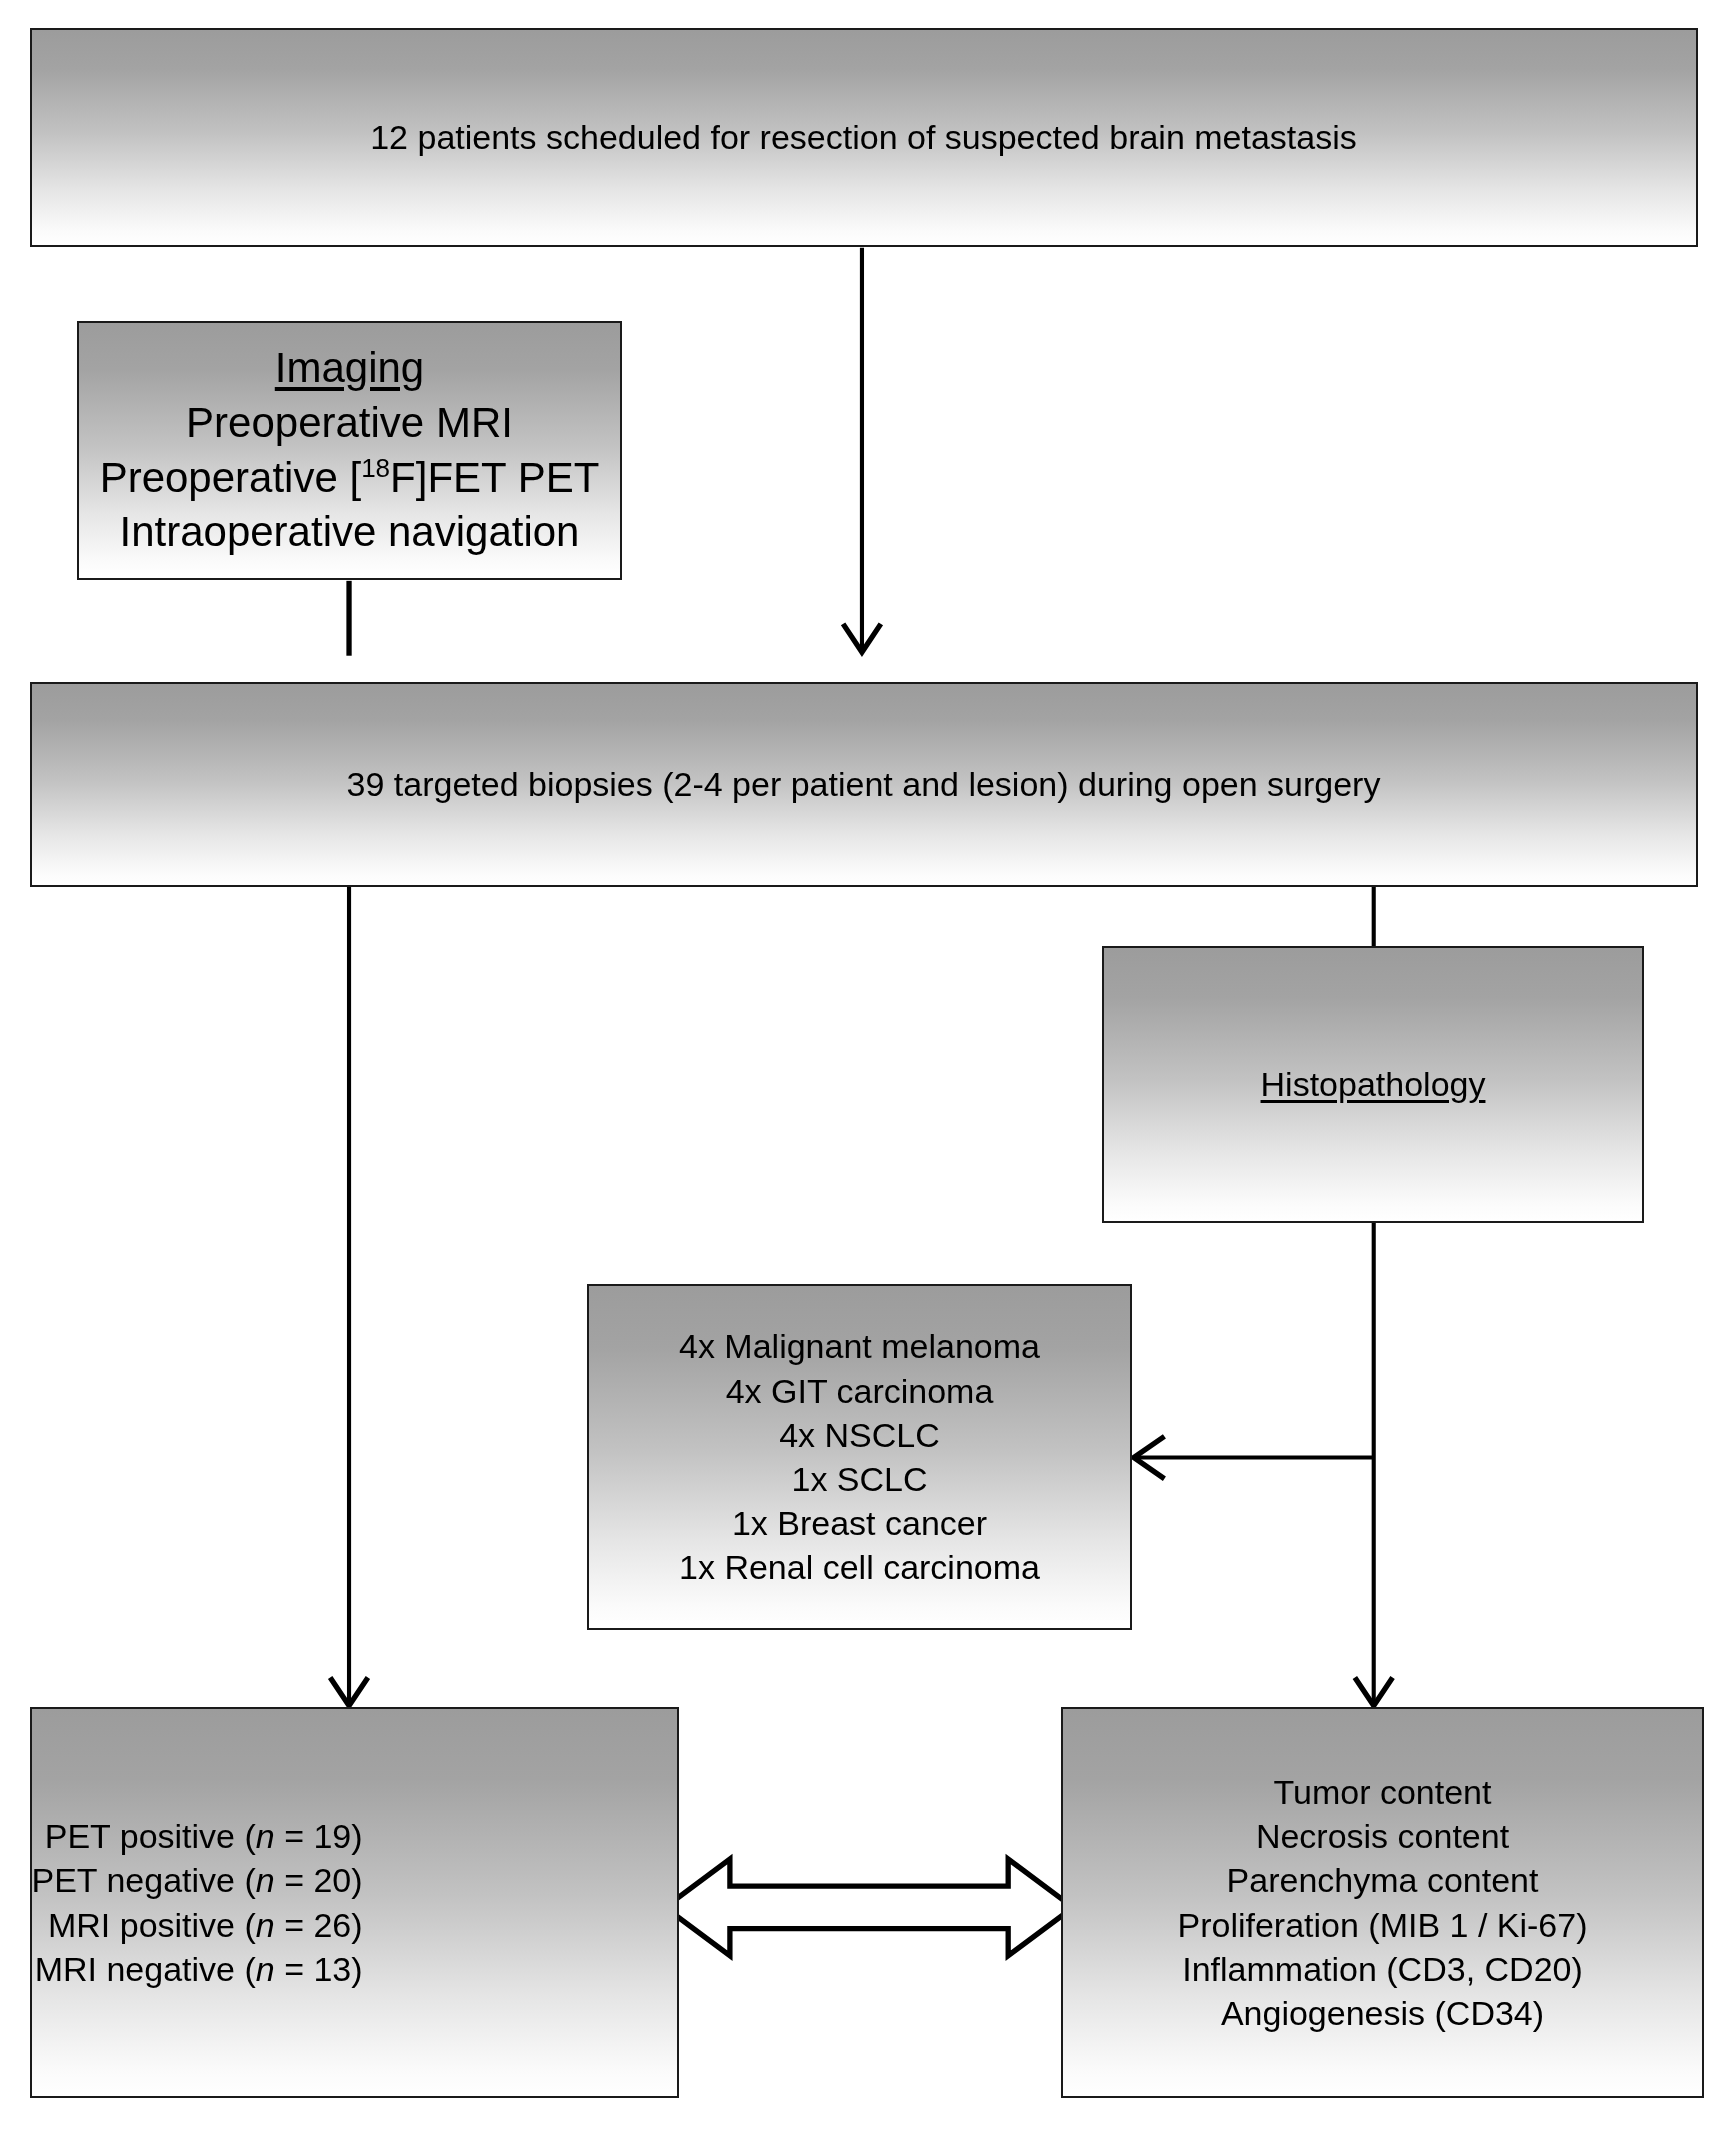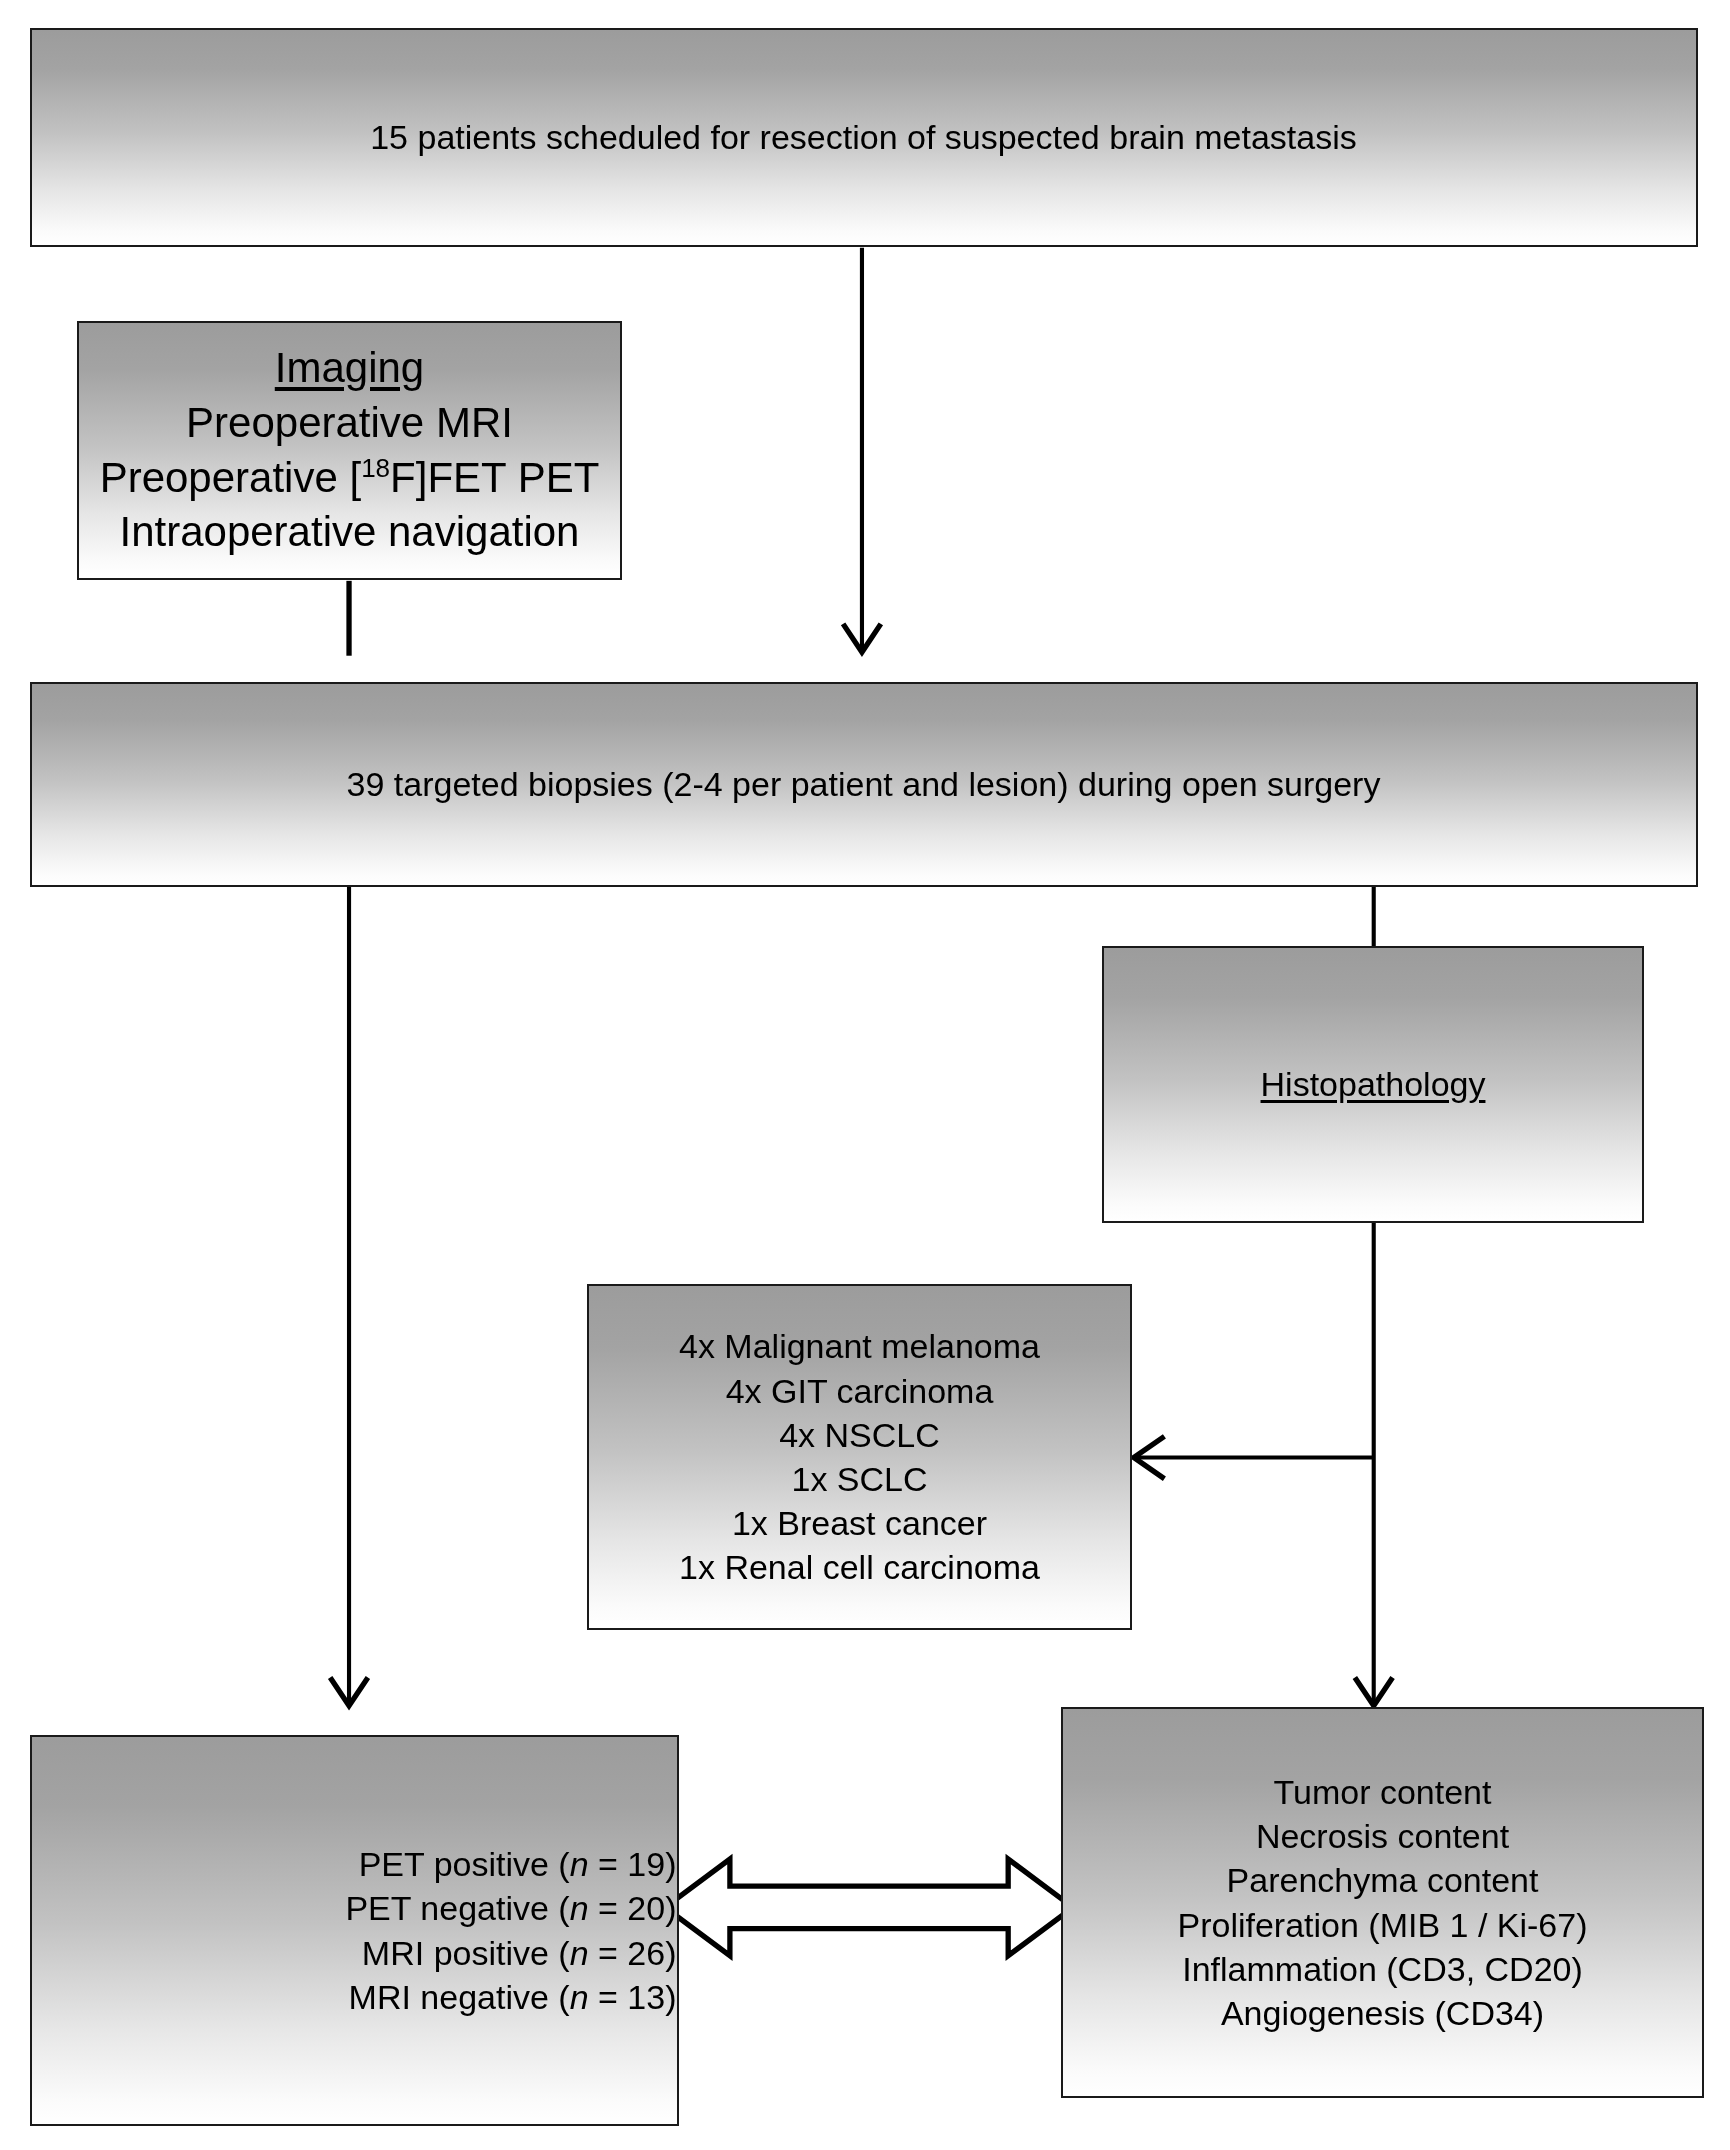--- a/index.html
+++ b/index.html
@@ -28,21 +28,21 @@
   .it{font-style:italic;}
   sup{font-size:0.62em;vertical-align:super;line-height:0;}
 
   
   #node-cohort      {left:29.5px;  top:28px;   width:1668px; height:219px; font-size:34px;}
   #node-imaging     {left:77px; top:321px;  width:545px;  height:259px; font-size:42px;}
   #node-biopsies    {left:29.5px;  top:656px; width:1668px; height:205px; font-size:34px;margin-top:26px;}
   #node-histopath   {left:1102px;top:946px; width:542px;  height:277px; font-size:34px;}
   #node-tumortypes  {left:587px; top:1284px; width:545px;  height:346px; font-size:34px;}
   #node-imaging-res {left:29.5px;  top:1707px; width:649px; height:391px; font-size:34px;
-                     align-items:flex-end;margin-top:28px;}
+                     align-items:flex-start;}
   #node-histo-res   {left:1061px;top:1707px; width:643px; height:391px; font-size:34px;}
 
   #node-imaging-res .stack{display:flex;flex-direction:column;align-items:flex-end;}
 </style>
 </head>
 <body>
 
 <div id="canvas">
 
   <svg class="edges" viewBox="0 0 2936 3648">
@@ -74,21 +74,21 @@
       <line x1="2330" y1="2472" x2="1923" y2="2472" stroke="#000" stroke-width="7"></line>
       <polyline points="1975,2436 1923,2472 1975,2508" fill="none" stroke="#000" stroke-width="9"></polyline>
     </g>
 
     <g>
       <polygon points="1128,3235 1238,3153 1238,3199 1710,3199 1710,3153 1820,3235 1710,3317 1710,3271 1238,3271 1238,3317" fill="#ffffff" stroke="#000" stroke-width="9" stroke-linejoin="miter"></polygon>
     </g>
   </svg>
 
   <div class="node" id="node-cohort">
-    <span class="line">15 patients scheduled for resection of suspected brain metastasis</span>
+    <span class="line">12 patients scheduled for resection of suspected brain metastasis</span>
   </div>
 
   <div class="node" id="node-imaging">
     <span class="line u">Imaging</span>
     <span class="line">Preoperative MRI</span>
     <span class="line"><span>Preoperative [</span><sup>18</sup><span>F]FET PET</span></span>
     <span class="line">Intraoperative navigation</span>
   </div>
 
   <div class="node" id="node-biopsies">

